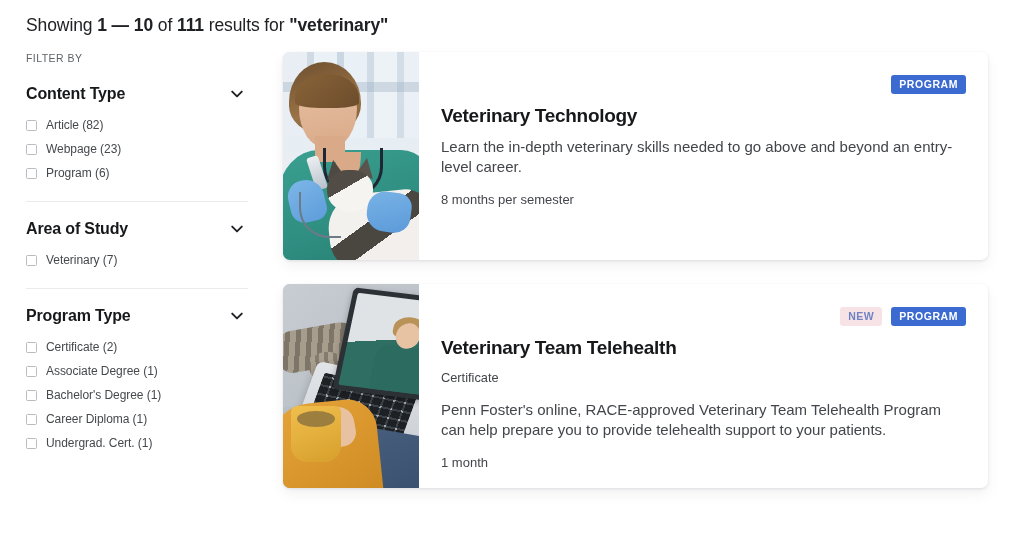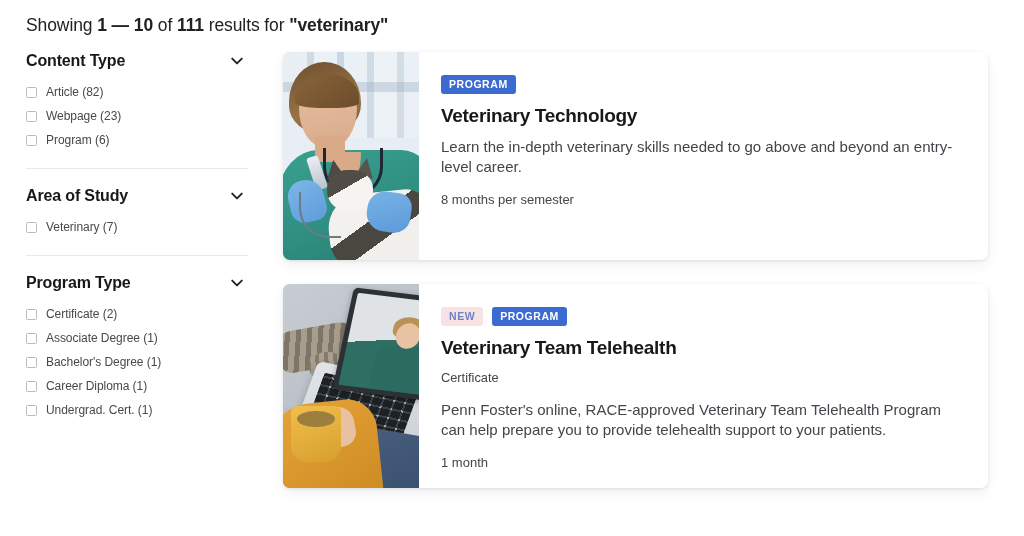--- a/index.html
+++ b/index.html
@@ -132,20 +132,21 @@
   .card-body {
     flex: 1 1 auto;
     padding: 23px 22px 22px 22px;
     min-width: 0;
   }
   .badges {
     display: flex;
     align-items: center;
     gap: 9px;
     margin-bottom: 10px;
+    justify-content: flex-end;
   }
   .badge {
     display: inline-block;
     font-size: 10.5px;
     font-weight: 700;
     letter-spacing: 0.55px;
     padding: 4px 8px 4px 8px;
     border-radius: 3px;
     line-height: 11px;
   }
@@ -411,20 +412,21 @@
   <span class="b">10</span>
   <span>of</span>
   <span class="b">111</span>
   <span>results for</span>
   <span class="b">"veterinary"</span>
 </div>
 
 <div class="content">
 
   <aside class="sidebar">
+    <div class="filter-by">FILTER BY</div>
 
     <section class="filter-group">
       <div class="filter-head">
         <span class="filter-title">Content Type</span>
         <span class="chevron">
           <svg width="16" height="16" viewBox="0 0 16 16" aria-hidden="true">
             <path d="M3.2 5.6 L8 10.4 L12.8 5.6" fill="none" stroke="#202124" stroke-width="1.9" stroke-linecap="round" stroke-linejoin="round"></path>
           </svg>
         </span>
       </div>

